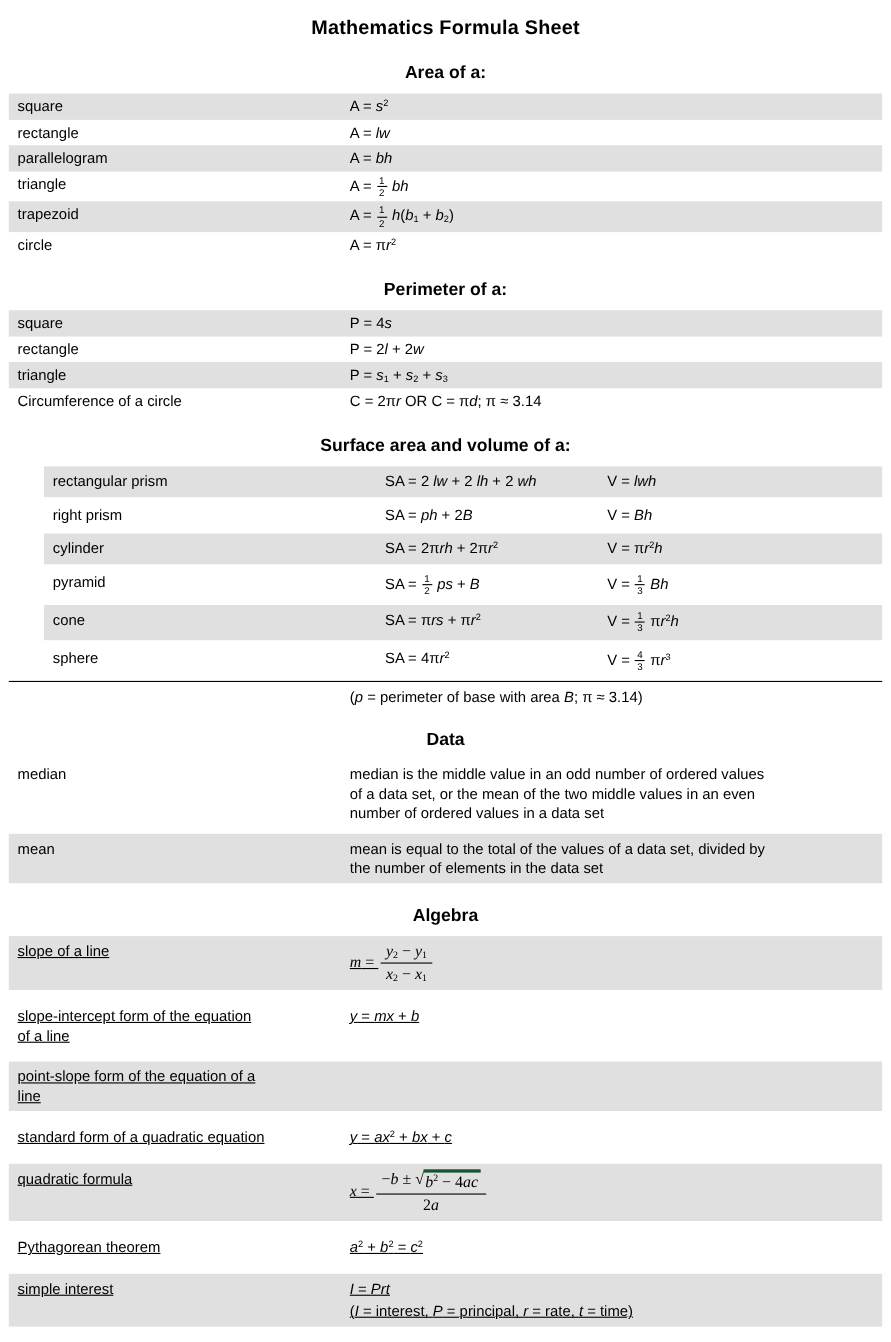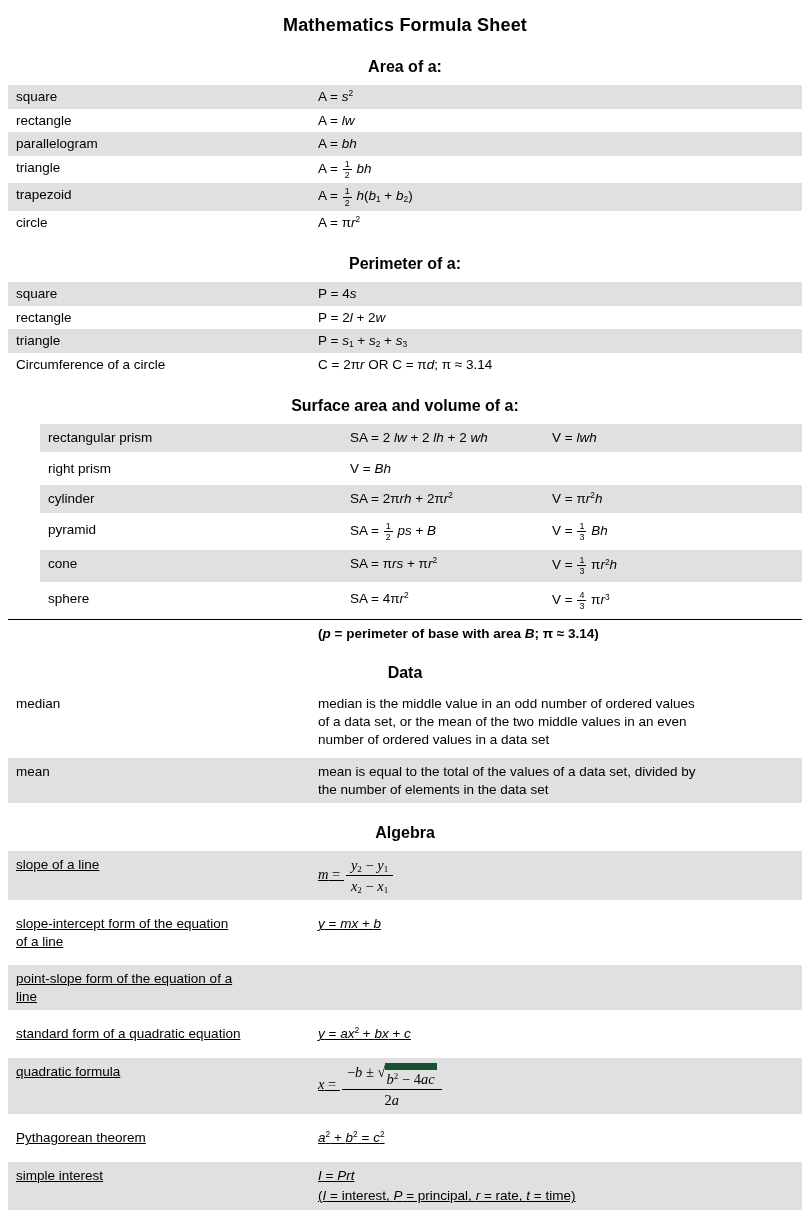--- a/index.html
+++ b/index.html
@@ -45,23 +45,23 @@
     text-align: center;
     margin: 0 1px;
   }
   .frac .num { border-bottom: 1px solid #000; padding: 0 2px; font-size: 0.66em; line-height: 1.15; }
   .frac .den { padding: 0 2px; font-size: 0.66em; line-height: 1.15; }
   .cell.serif .frac { margin: 0 2px; }
   .cell.serif .frac .num { font-size: 1em; line-height: 1.25; padding: 0 5px 1px; text-align: center; }
   .cell.serif .frac .den { font-size: 1em; line-height: 1.25; padding: 1px 5px 0; }
   .sqrt { display: inline-flex; align-items: flex-start; }
   .sqrt-sym { margin-right: -1px; }
-  .sqrt .rad { border-top: 7px solid #14532d; padding: 0 2px; }
+  .sqrt .rad { border-top: 3px solid #14532d; padding: 0 2px; }
   .extra { margin-top: 3px; }
-  .footrule { border-top: 1.5px solid #000; margin-top: 1px; padding: 5px 8px 0; font-weight: bold; }
+  .footrule { border-top: 1.5px solid #000; margin-top: 1px; padding: 5px 8px 0; }
   .footnote { margin-left: 302px; }
 </style>
 </head>
 <body>
 
 <div class="sheet">
   <h1>Mathematics Formula Sheet</h1>
   <div>
       <section>
         <h2>Area of a:</h2>
@@ -111,20 +111,21 @@
       </section>
       <section>
         <h2>Surface area and volume of a:</h2>
         <div class="row surface shaded">
           <div class="label">rectangular prism</div>
           <div class="cell"><span>SA = 2 </span><span class="it">lw</span><span> + 2 </span><span class="it">lh</span><span> + 2 </span><span class="it">wh</span></div>
           <div class="cell vol"><span>V = </span><span class="it">lwh</span></div>
         </div>
         <div class="row surface">
           <div class="label">right prism</div>
+          <div class="cell"><span>SA = </span><span class="it">ph</span><span> + 2</span><span class="it">B</span></div>
           <div class="cell vol"><span>V = </span><span class="it">Bh</span></div>
         </div>
         <div class="row surface shaded">
           <div class="label">cylinder</div>
           <div class="cell"><span>SA = 2π</span><span class="it">rh</span><span> + 2π</span><span class="it">r</span><span class="sup">2</span></div>
           <div class="cell vol"><span>V = π</span><span class="it">r</span><span class="sup">2</span><span class="it">h</span></div>
         </div>
         <div class="row surface">
           <div class="label">pyramid</div>
           <div class="cell"><span>SA = </span><span class="frac"><span class="num"><span>1</span></span><span class="den"><span>2</span></span></span><span> </span><span class="it">ps</span><span> + </span><span class="it">B</span></div>

